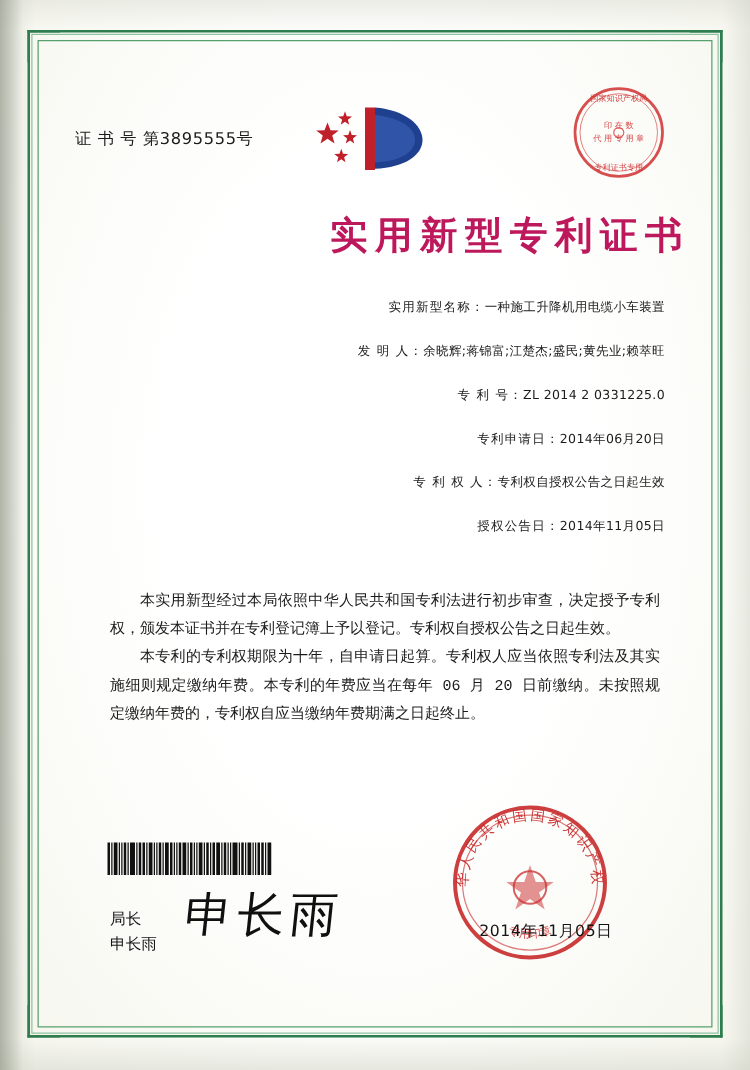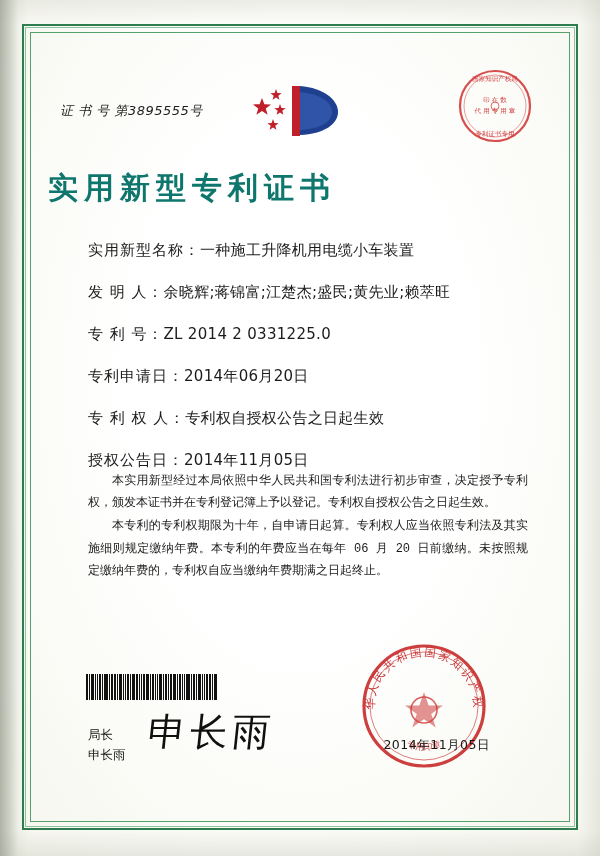--- a/index.html
+++ b/index.html
@@ -72,21 +72,20 @@
   }
 
   .cert-no {
     position: absolute;
     left: 12px;
     top: 42px;
     font-size: 13px;
     color: #1d1d1d;
     letter-spacing: 0.5px;
     font-family: "DejaVu Sans", "Liberation Sans", sans-serif;
-    font-style: italic;
   }
 
   
   .logo {
     position: absolute;
     left: 50%;
     top: 18px;
     transform: translateX(-50%);
     width: 120px;
     height: 66px;
@@ -98,36 +97,37 @@
     right: 19px;
     top: 8px;
     width: 76px;
     height: 76px;
   }
 
   .title {
     position: absolute;
     left: 0; right: 0;
     top: 108px;
-    text-align: left;
+    text-align: right;
     font-size: 30px;
     letter-spacing: 6px;
     font-weight: bold;
-    color: #0f766e;
+    color: #be185d;
     font-family: "DejaVu Sans", "Liberation Sans", sans-serif;
   }
 
   .fields {
     position: absolute;
     left: 40px;
     right: 20px;
     top: 180px;
-    font-size: 15px;
+    font-size: 10px;
     color: #1b1b1b;
     font-family: "DejaVu Sans", "Liberation Sans", sans-serif;
+    text-align: right;
   }
   .field-row {
     margin-bottom: 21px;
     line-height: 1.4;
   }
   .field-label {
     display: inline-block;
     letter-spacing: 1px;
   }
   .field-value {

